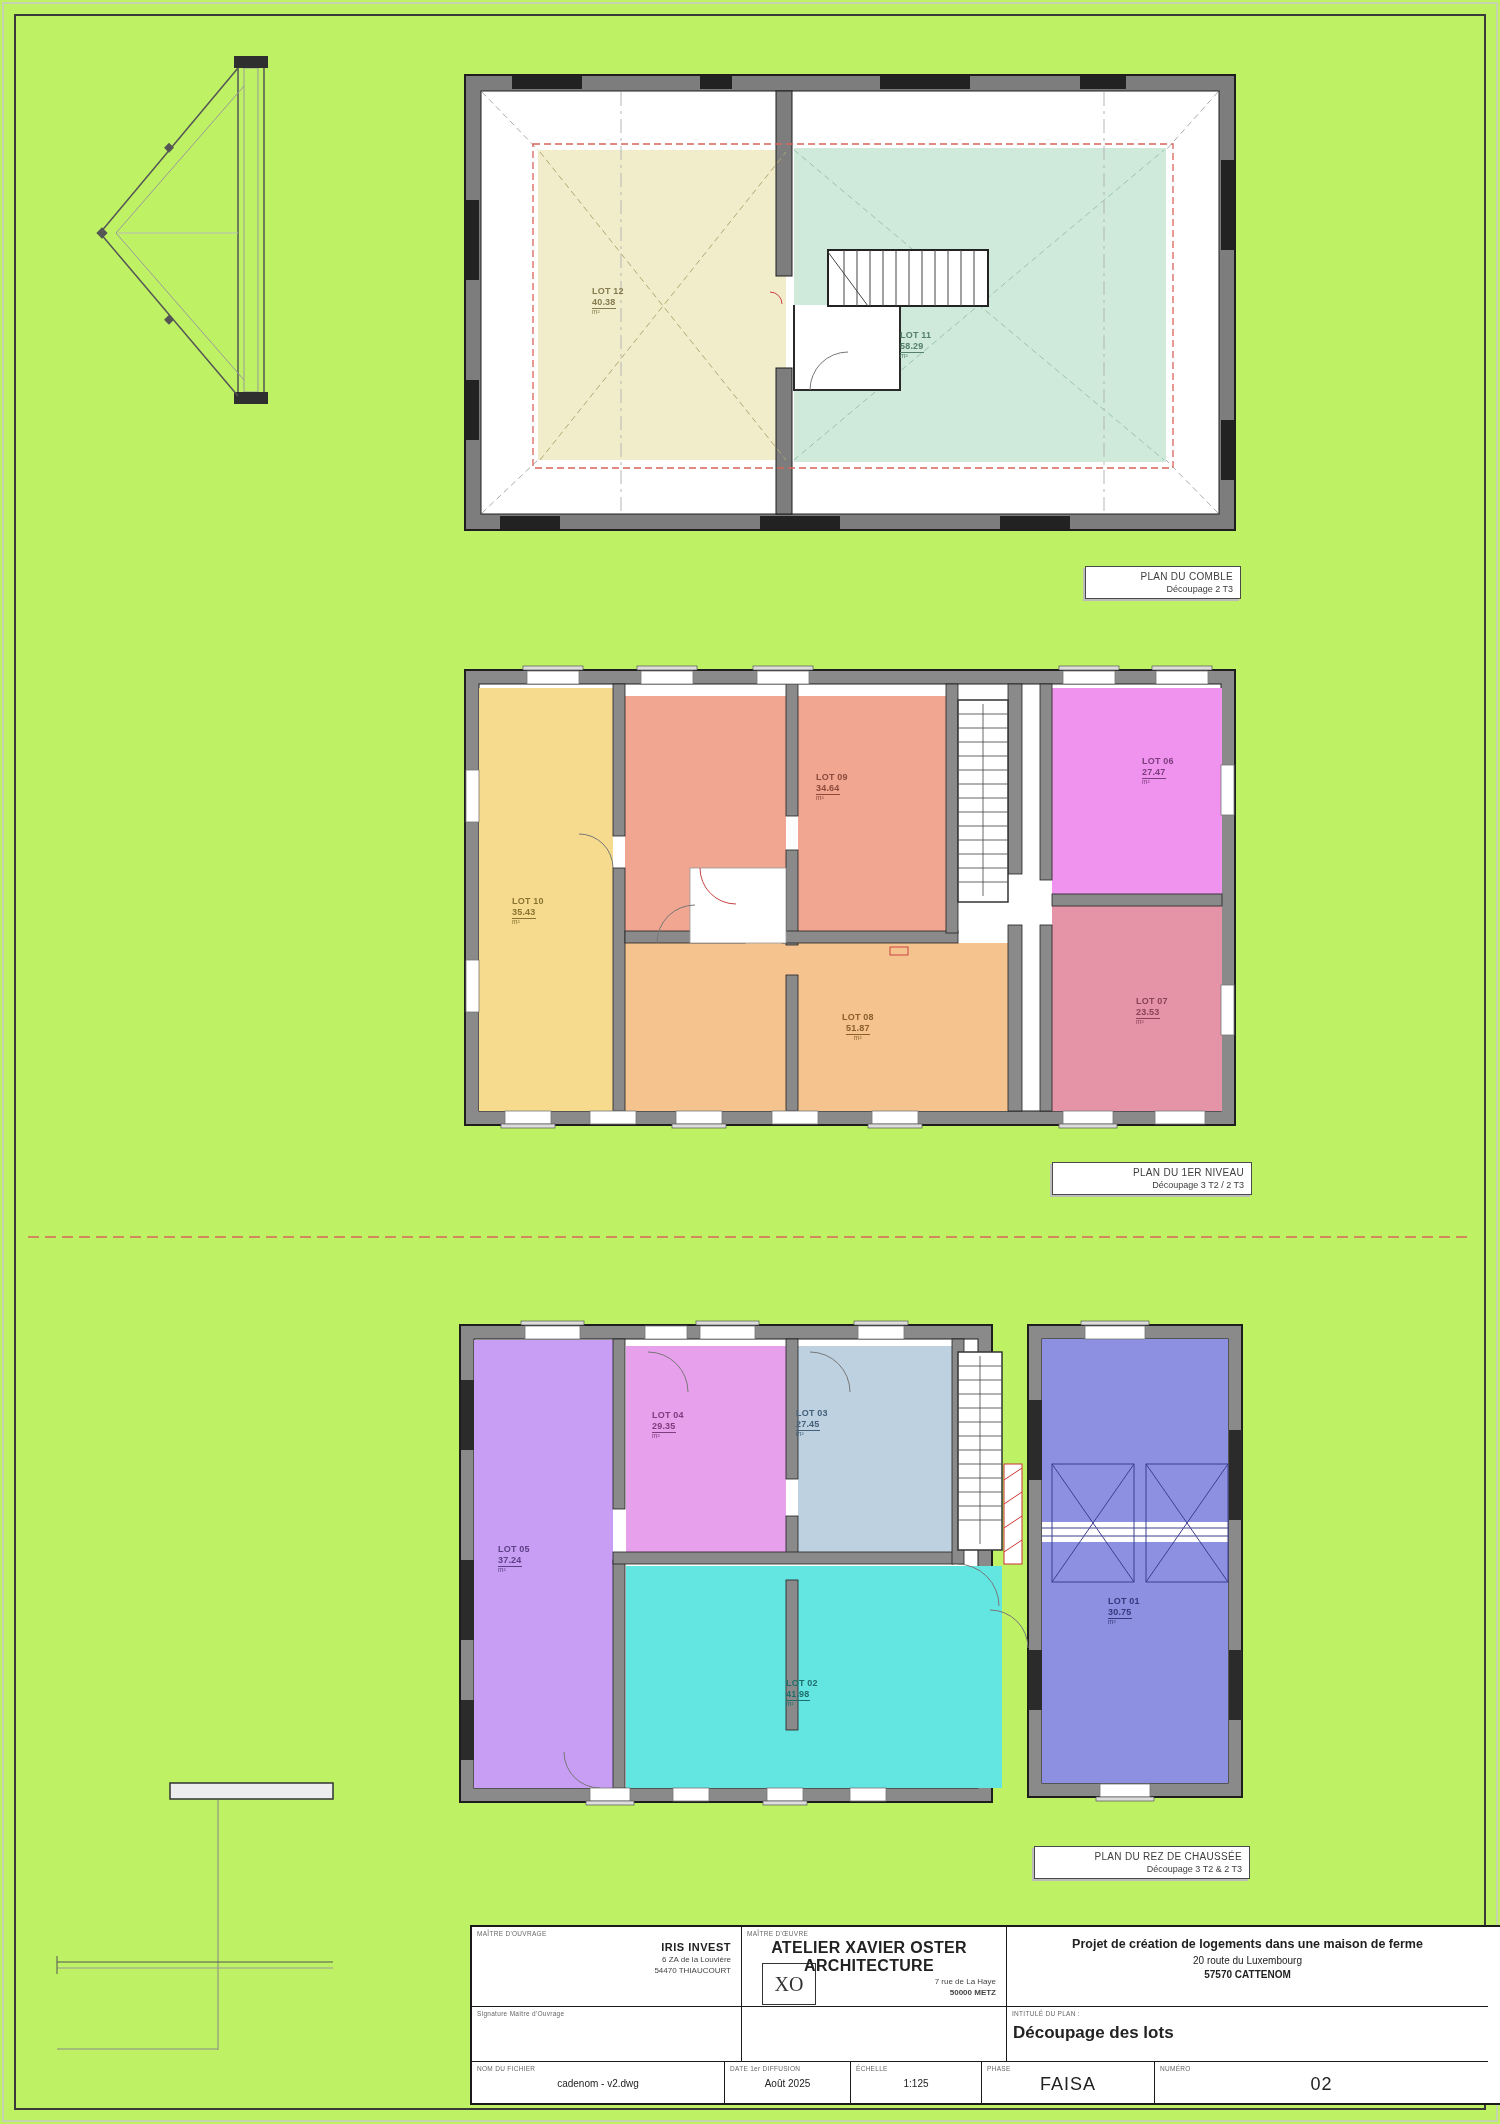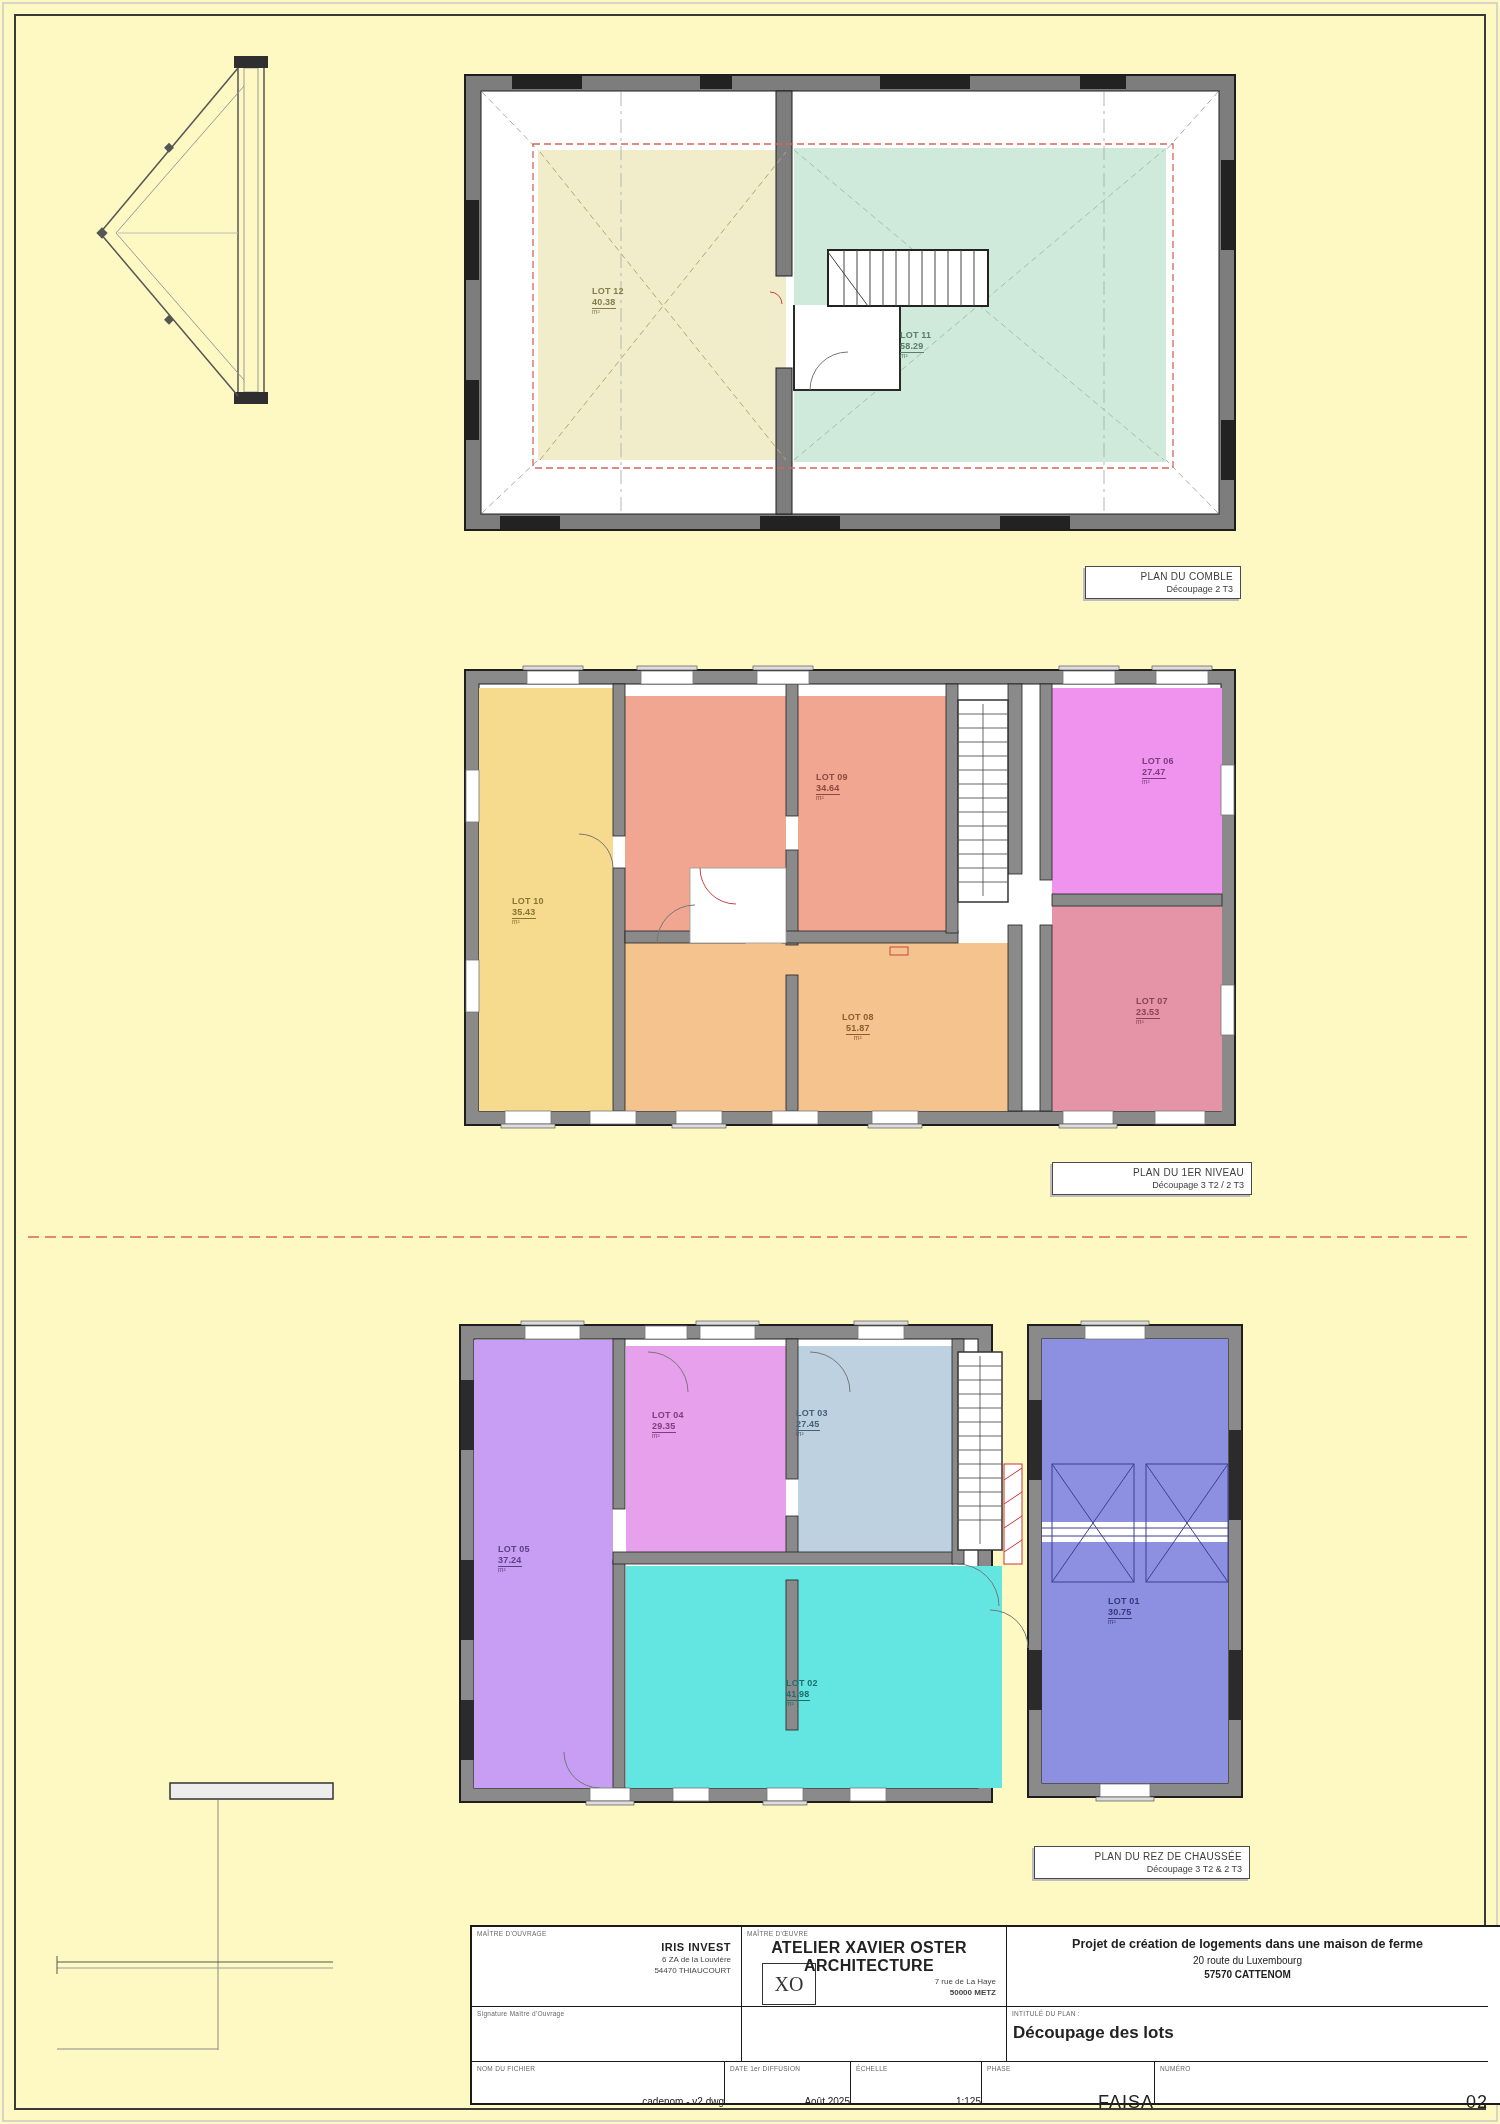--- a/index.html
+++ b/index.html
@@ -1,16 +1,16 @@
 <!DOCTYPE html>
 <html><head>
 <meta charset="utf-8">
 <style>
   html,body{margin:0;padding:0;background:#e8e8e8;}
-  #page{position:relative;width:1500px;height:2124px;background:#fef9c3;
+  #page{position:relative;width:1500px;height:2124px;background:#bef264;
         font-family:"Liberation Sans",sans-serif;overflow:hidden;}
   svg{position:absolute;left:0;top:0;}
   
   .lot-label{position:absolute;font-size:9px;font-weight:700;color:#4d4d4d;
              line-height:1.2;letter-spacing:.2px;}
   .lot-label .a{display:inline-block;border-bottom:1px solid currentColor;}
   .lot-label .u{font-size:6.5px;font-weight:400;line-height:1;}
   
   .caption{position:absolute;background:#fff;border:1px solid #4a4a4a;
            box-shadow:-2px 2px 0 #bdbdbd;padding:4px 7px;text-align:right;color:#3d3d3d;}
@@ -29,21 +29,21 @@
   .logo-box{position:absolute;left:20px;top:36px;width:52px;height:40px;
             border:1.5px solid #333;display:flex;align-items:center;justify-content:center;
             font-size:20px;color:#333;font-family:"Liberation Serif",serif;}
   .arch-block{position:absolute;right:10px;top:12px;text-align:right;}
   .arch-name{font-size:16px;font-weight:700;letter-spacing:.3px;text-align:center;}
   .proj{position:absolute;left:0;right:0;top:10px;text-align:center;}
   .proj .p1{font-size:12.5px;font-weight:700;}
   .proj .p2{font-size:10px;margin-top:4px;}
   .proj .p3{font-size:10px;font-weight:700;margin-top:3px;}
   .intitule-value{position:absolute;left:6px;top:16px;font-size:17px;font-weight:700;}
-  .cell-value{position:absolute;left:0;right:0;top:16px;text-align:right;font-size:10px;margin-top:18px;}
+  .cell-value{position:absolute;left:0;right:0;top:16px;text-align:center;font-size:10px;}
   .cell-value.big{font-size:18px;top:12px;letter-spacing:1px;}
 </style>
 </head>
 <body>
 
 <div id="page">
 
 <svg width="1500" height="2124" viewBox="0 0 1500 2124">
 
   <rect x="3" y="3" width="1494" height="2118" fill="none" stroke="#c9c9c9" stroke-width="1.5"></rect>

